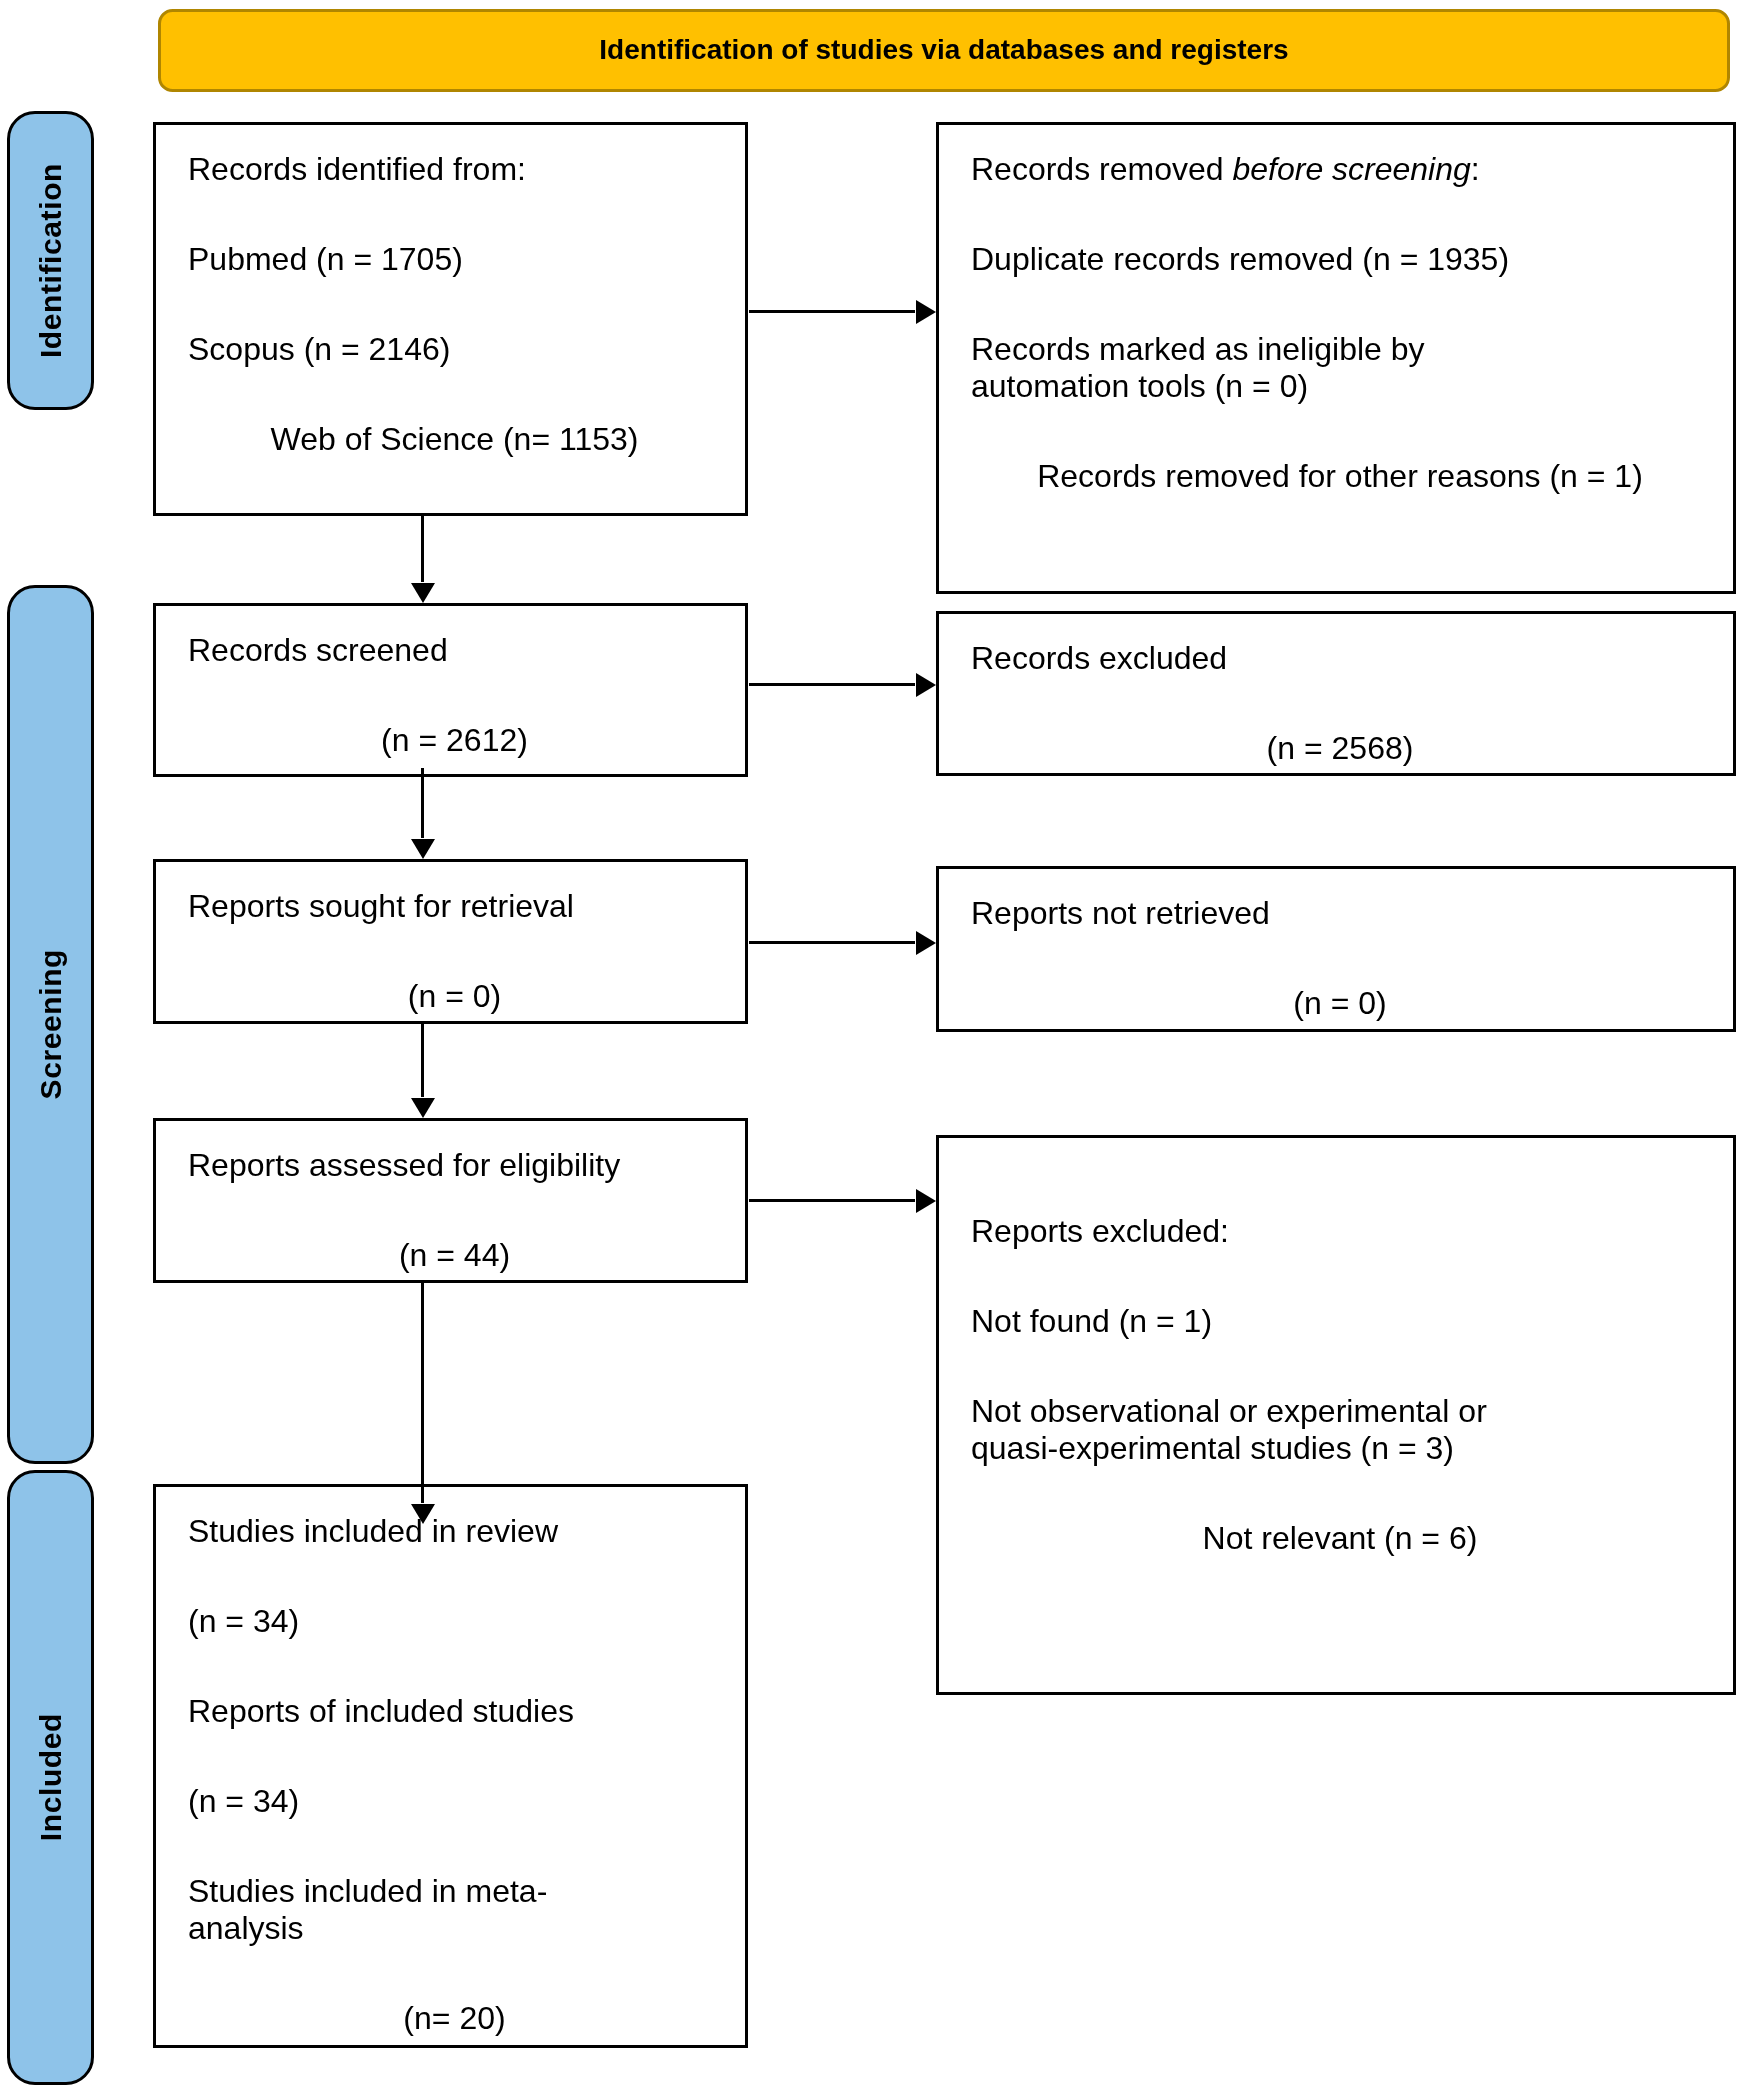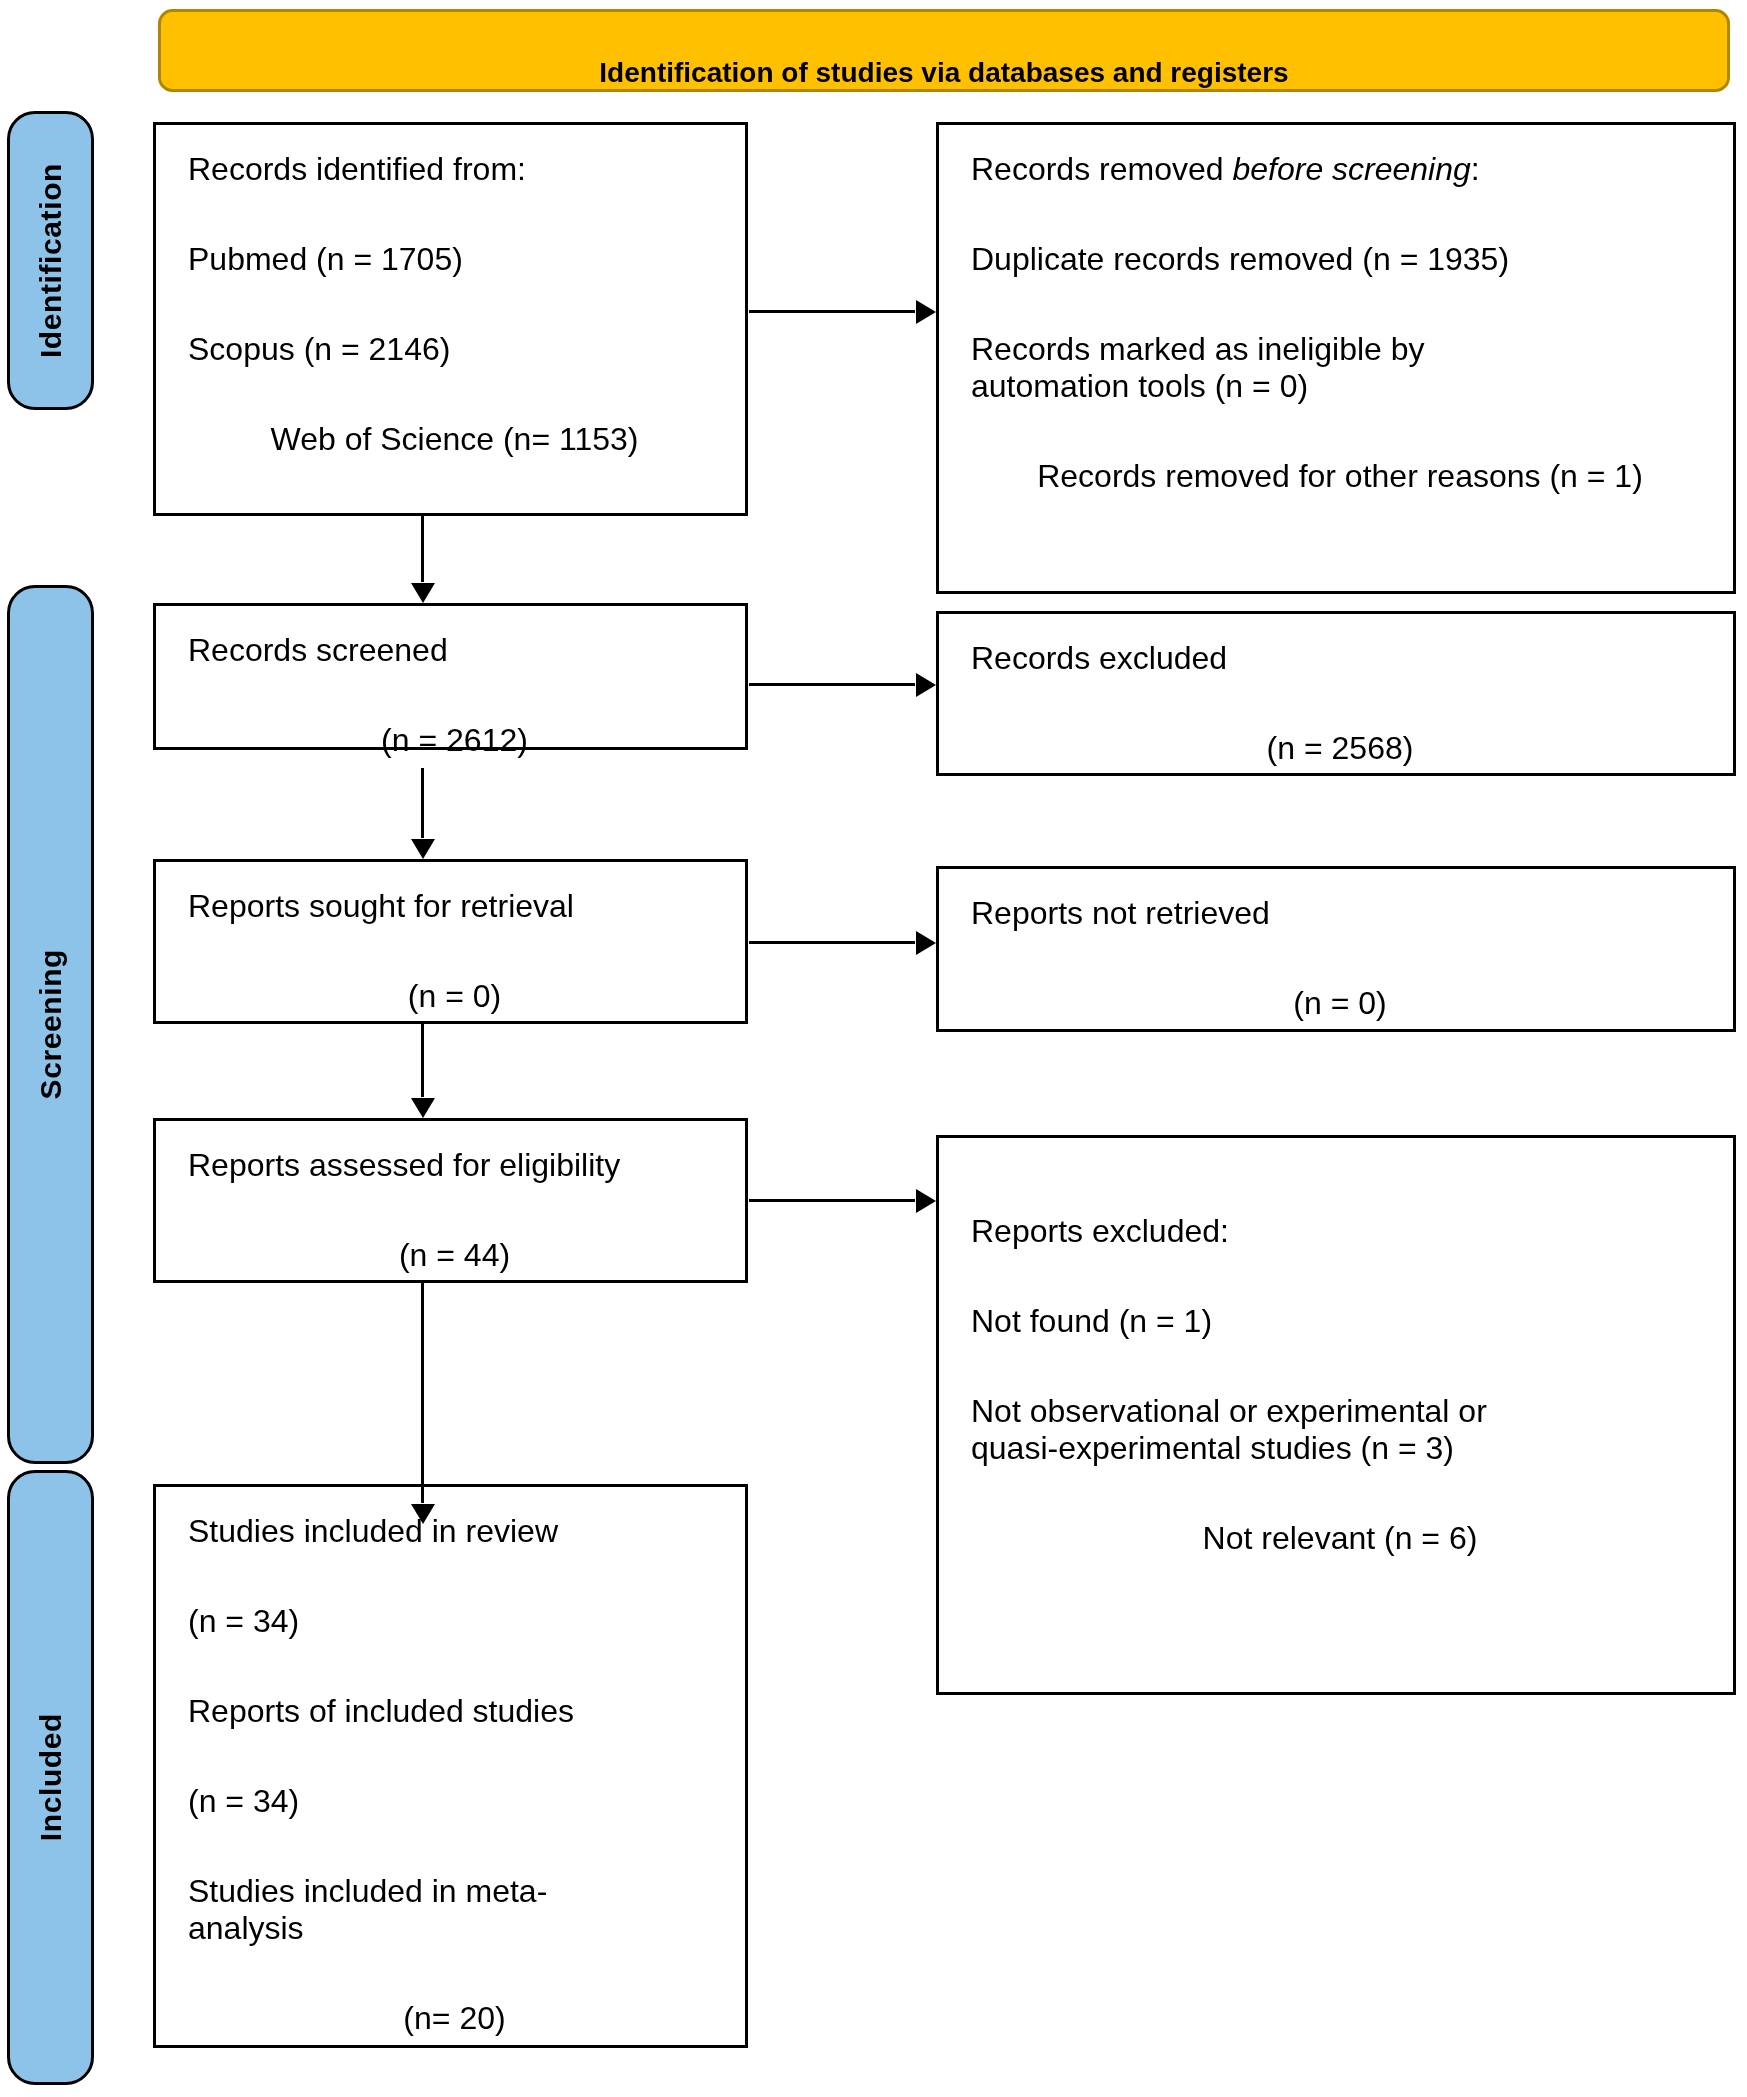--- a/index.html
+++ b/index.html
@@ -19,21 +19,21 @@
   
   .banner {
     position: absolute;
     left: 158px; top: 8.5px;
     width: 1572px; height: 83px;
     background: #FFC000;
     border: 3px solid #B08600;
     border-radius: 14.6px;
     box-sizing: border-box;
     display: flex;
-    align-items: flex-end;
+    align-items: center;
     justify-content: center;
     font-size: 28px;
     font-weight: bold;
   }
   
   .pill {
     position: absolute;
     left: 7.3px;
     width: 87px;
     background: #8EC3E9;
@@ -69,21 +69,21 @@
   .fbox p:last-child { margin-bottom: 0; text-align: center; }
   .indent { margin-left: 61px; }
   .mw760 { max-width: 462px; }
   .mw900 { max-width: 547px; }
   .mw640 { max-width: 389px; }
 
   .box-l { left: 153px; width: 595px; }
   .box-r { left: 936px; width: 800px; }
 
   .b-identified { top: 122px;  height: 394px; }
-  .b-screened   { top: 603px;  height: 147px; }
+  .b-screened   { top: 603px;  height: 174px; }
   .b-sought     { top: 859px; height: 165px; }
   .b-assessed   { top: 1118px; height: 165px; }
   .b-included   { top: 1484px; height: 564px; }
 
   .r-removed       { top: 122px;  height: 472px; }
   .r-excluded      { top: 611px; height: 165px; }
   .r-notretrieved  { top: 866px; height: 166px; }
   .r-repexcluded   { top: 1135px; height: 560px; padding-top: 75px; }
 
   

